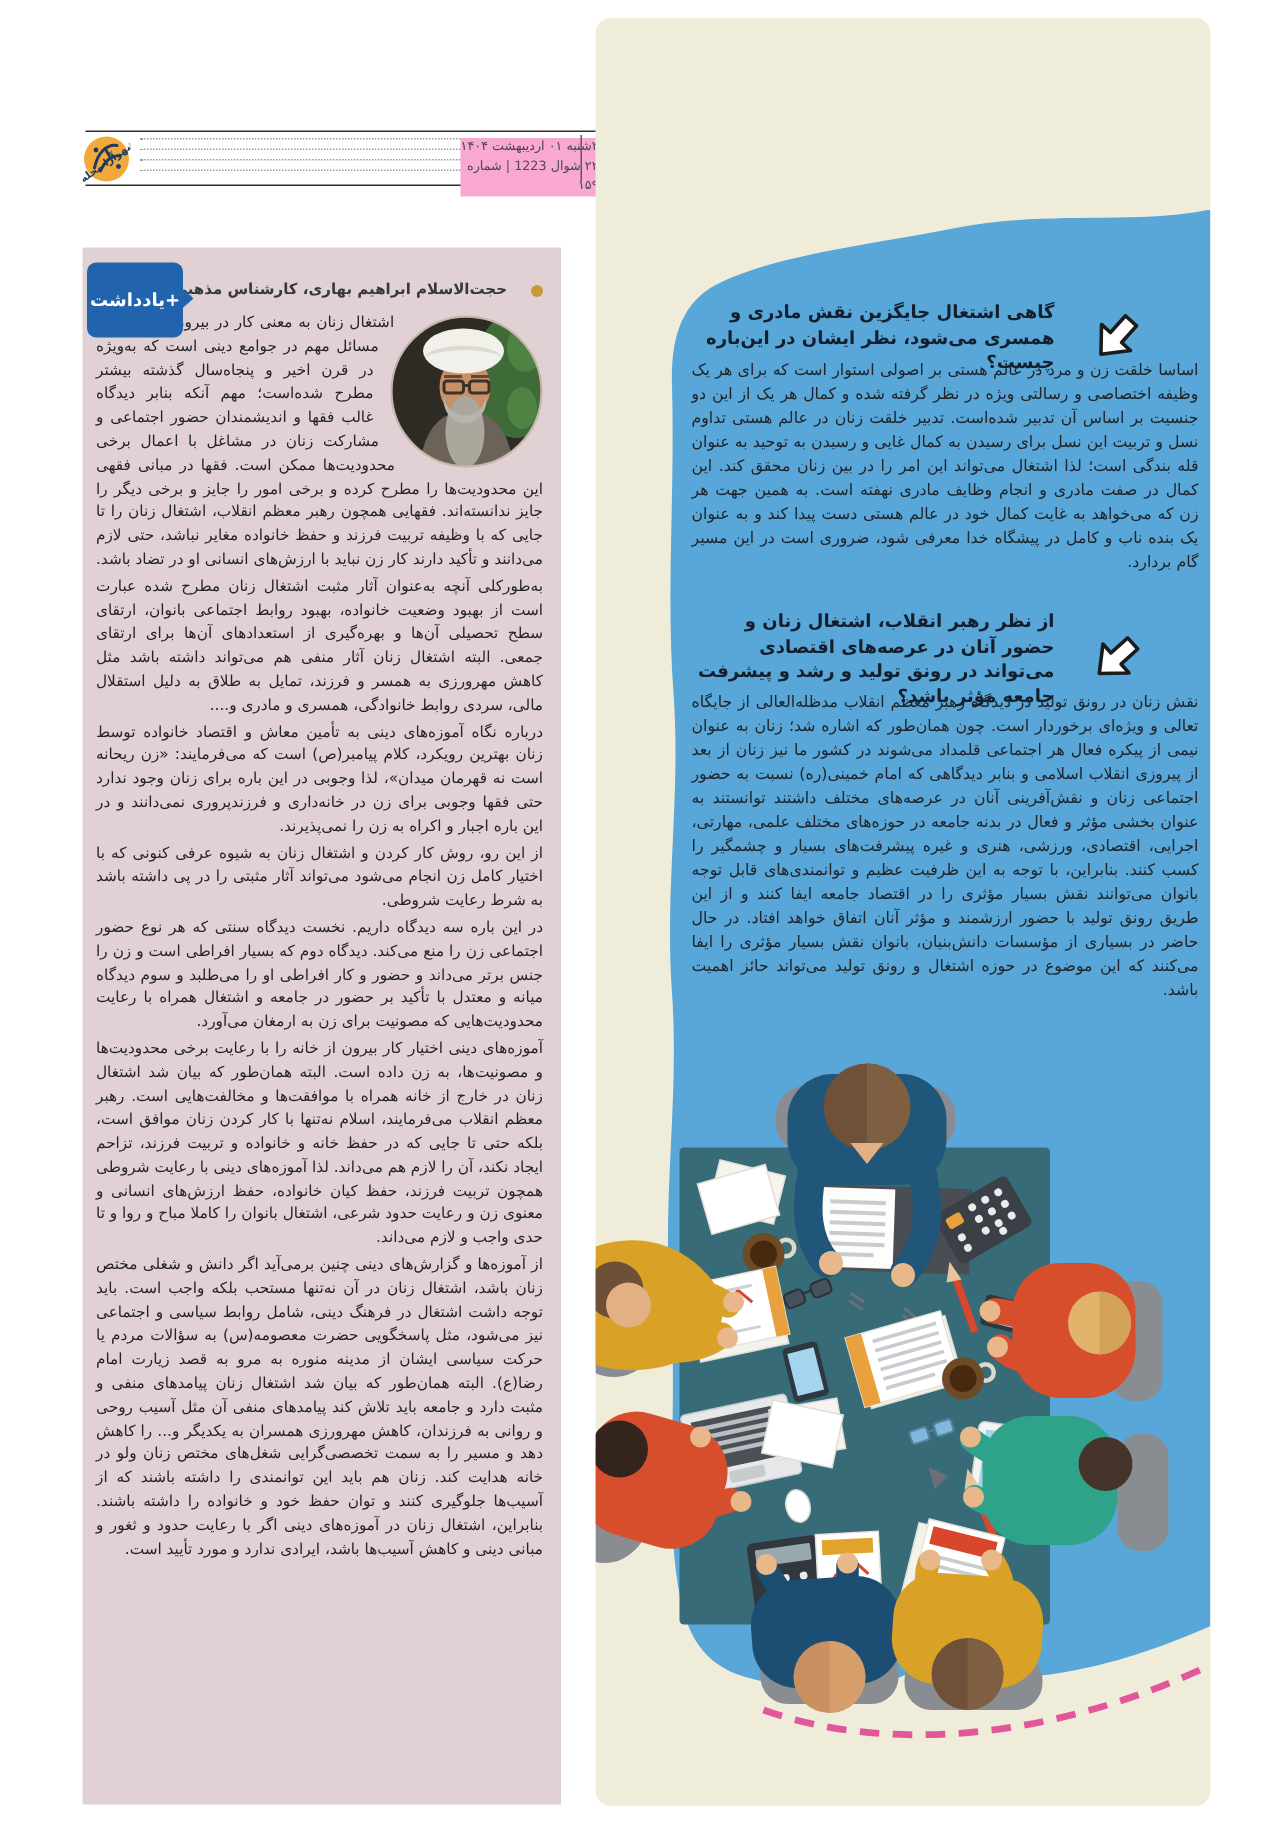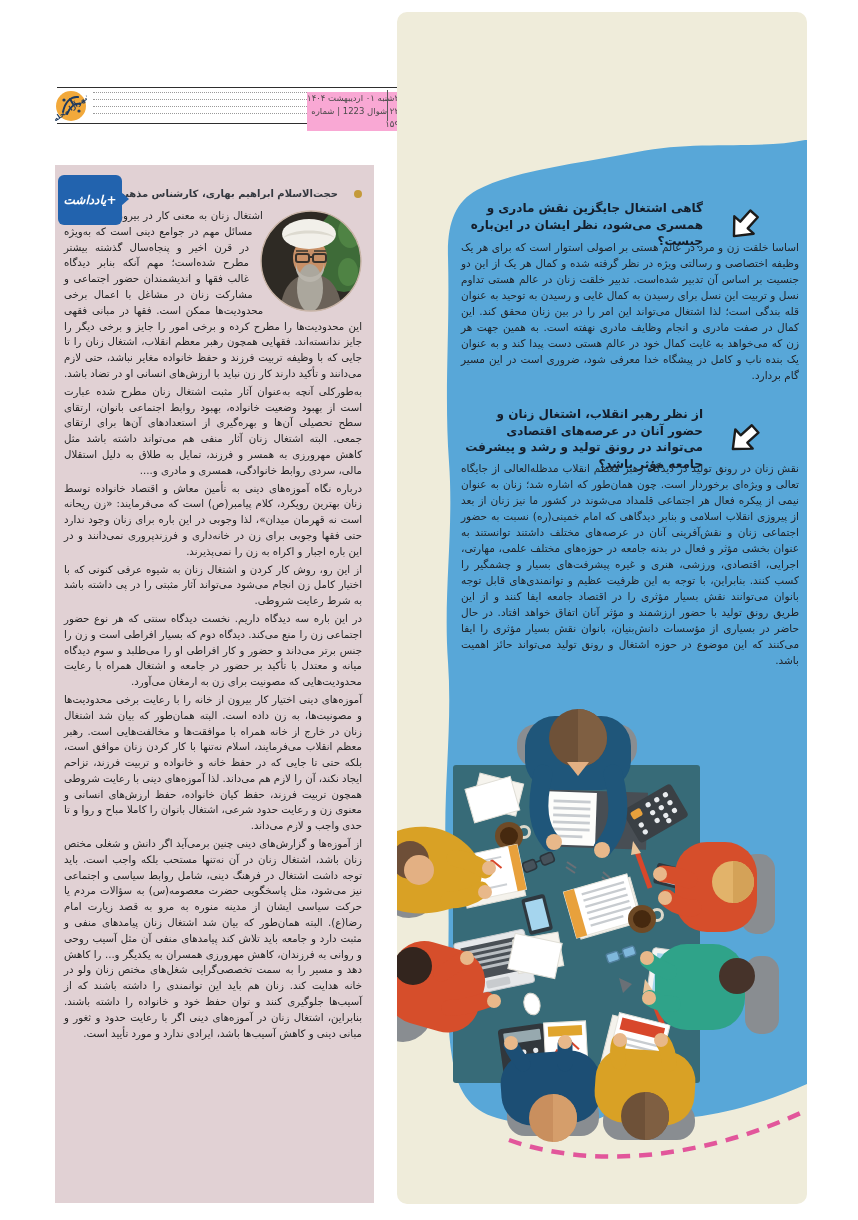--- a/index.html
+++ b/index.html
@@ -38,21 +38,21 @@
   .arrow-doodle { position:absolute; left:521px; top:62px; width:38px; height:30px; }
 
   
   .article-panel {
     position:absolute; left:55px; top:165px; width:319px; height:1038px;
     background:#E1D1D4; padding:10px 12px 12px 9px;
   }
   .note-badge {
     position:absolute; left:3px; top:10px; width:64px; height:50px; background:#2263AE;
     color:#fff; border-radius:6px; display:flex; align-items:center; justify-content:center;
-    font-size:12px; font-weight:bold; direction:rtl;font-style:italic;
+    font-size:12px; font-weight:bold; direction:rtl;
   }
   .note-badge::after {
     content:""; position:absolute; right:-7px; top:17px;
     border:7px solid transparent; border-left:8px solid #2263AE; border-right:0;
   }
   .article-title {
     margin:20px 2px 0 0; direction:rtl; text-align:right;
     font-size:21px; font-weight:bold; color:#1d1d27; line-height:29px;
   }
   .byline {

